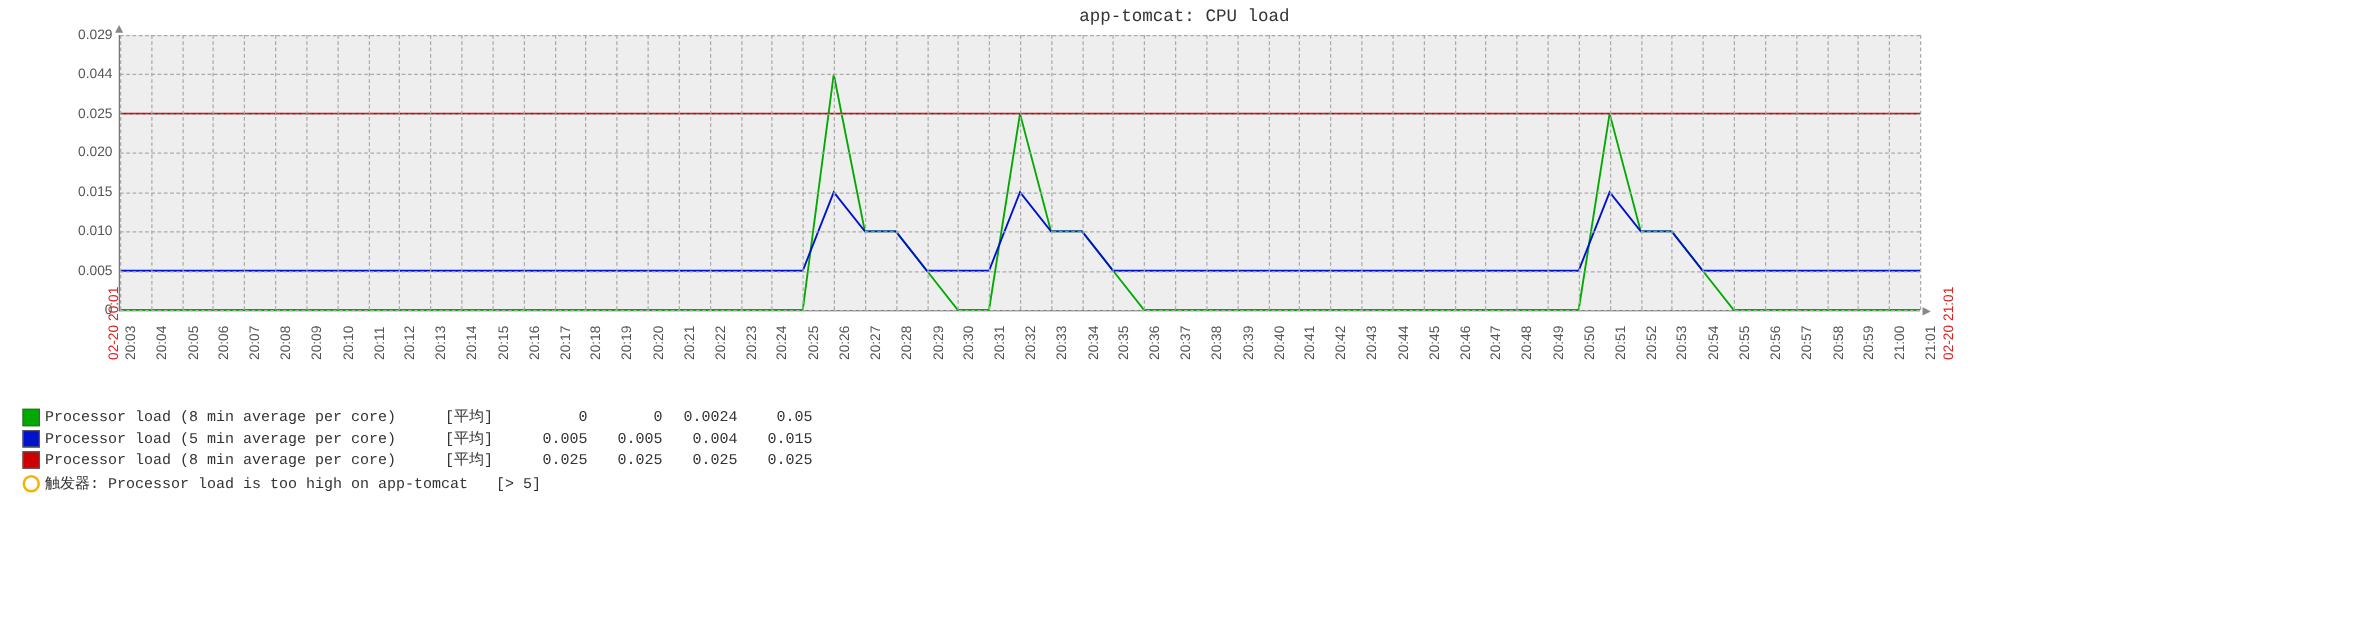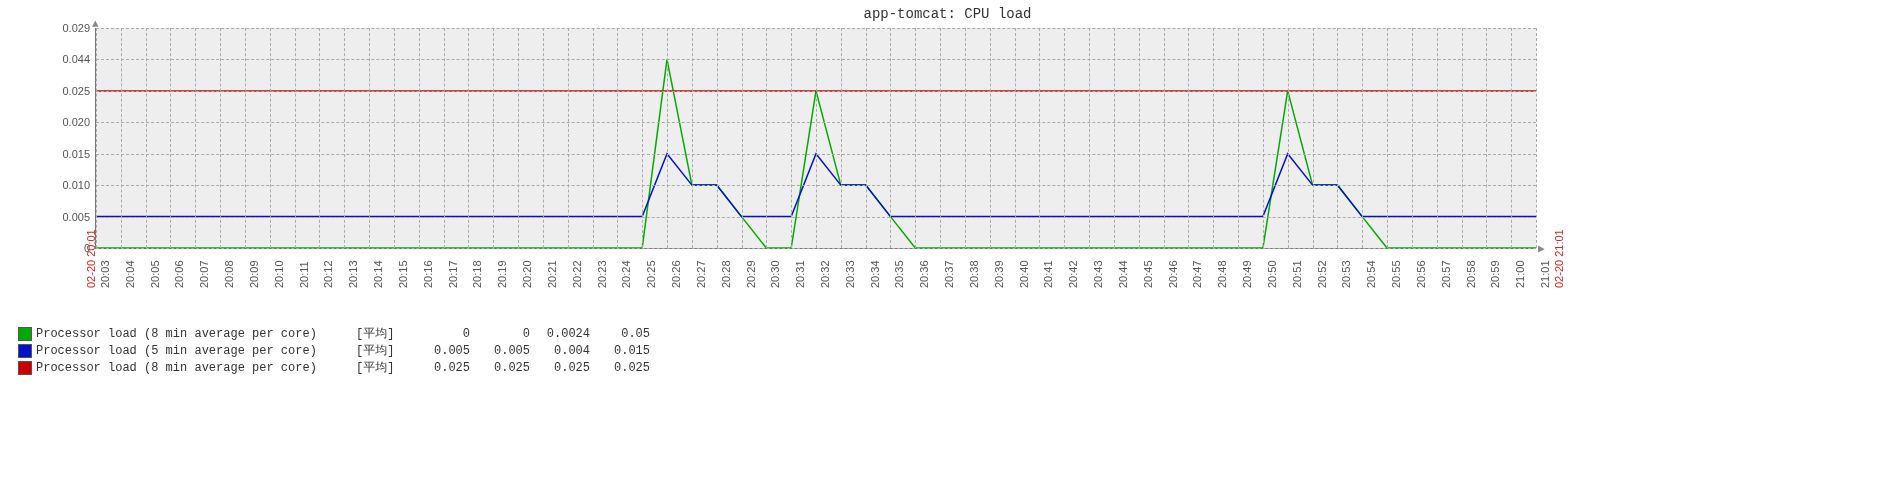--- a/index.html
+++ b/index.html
@@ -302,14 +302,20 @@
         <div class="legend-row">
           <span class="legend-swatch" style="background:#cc0000"></span>
           <span>Processor load (8 min average per core)</span>
           <span>[平均]</span>
           <span class="legend-num">0.025</span>
           <span class="legend-num">0.025</span>
           <span class="legend-num">0.025</span>
           <span class="legend-num">0.025</span>
         </div>
       </div>
+    <div class="trigger-row">
+      <span class="trigger-bullet"></span>
+      <span>触发器: Processor load is too high on app-tomcat</span>
+      <span>&nbsp;&nbsp;</span>
+      <span>[&gt; 5]</span>
+    </div>
   </div>
 </div>
 
 </body></html>

